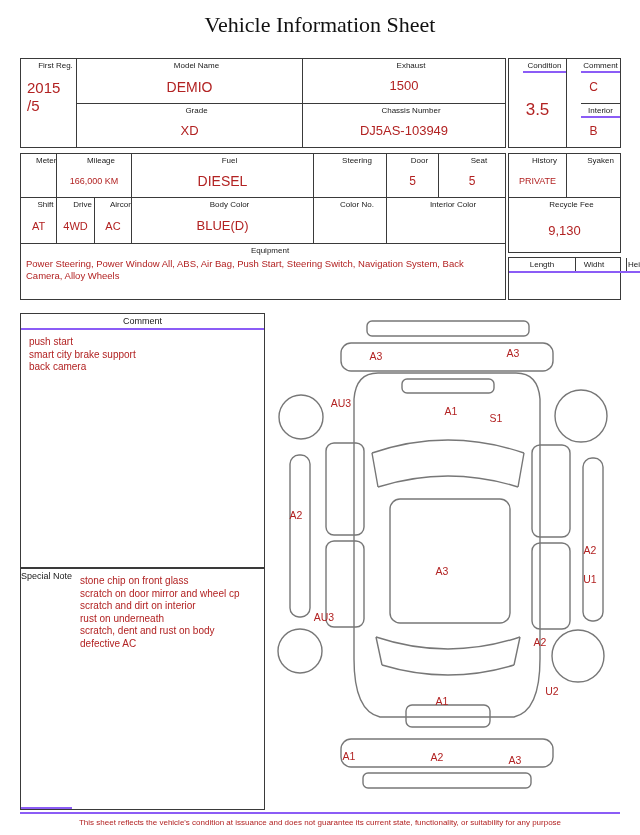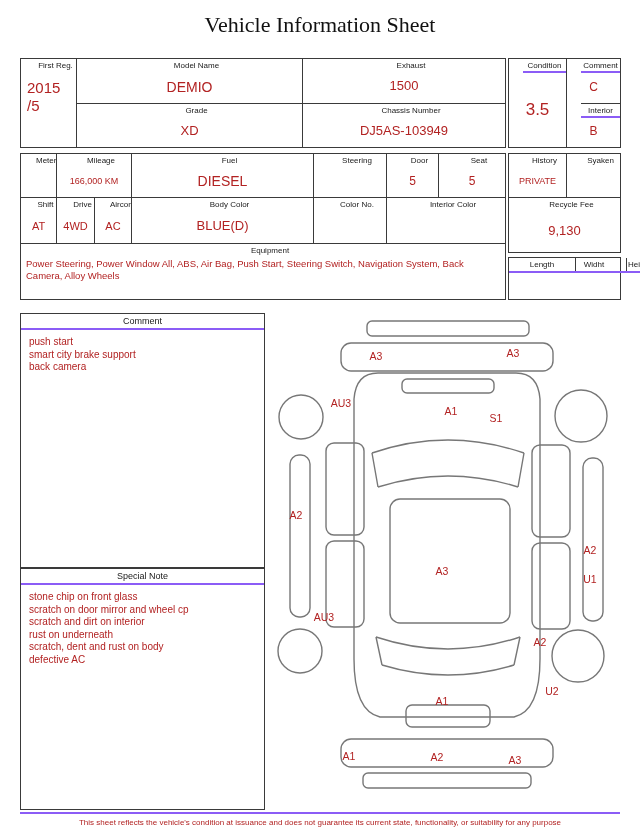--- a/index.html
+++ b/index.html
@@ -173,21 +173,21 @@
 
 <div class="blk" style="left:20px;top:313px;width:245px;height:255px;flex-direction:column">
   <div class="box-hdr bb">Comment</div>
   <div class="box-body">
     <div class="note-line">push start</div>
     <div class="note-line">smart city brake support</div>
     <div class="note-line">back camera</div>
   </div>
 </div>
 
-<div class="blk" style="left:20px;top:568px;width:245px;height:242px;flex-direction:column">
+<div class="blk" style="left:20px;top:568px;width:245px;height:242px;flex-direction:row">
   <div class="box-hdr bb">Special Note</div>
   <div class="box-body">
     <div class="note-line">stone chip on front glass</div>
     <div class="note-line">scratch on door mirror and wheel cp</div>
     <div class="note-line">scratch and dirt on interior</div>
     <div class="note-line">rust on underneath</div>
     <div class="note-line">scratch, dent and rust on body</div>
     <div class="note-line">defective AC</div>
   </div>
 </div>

